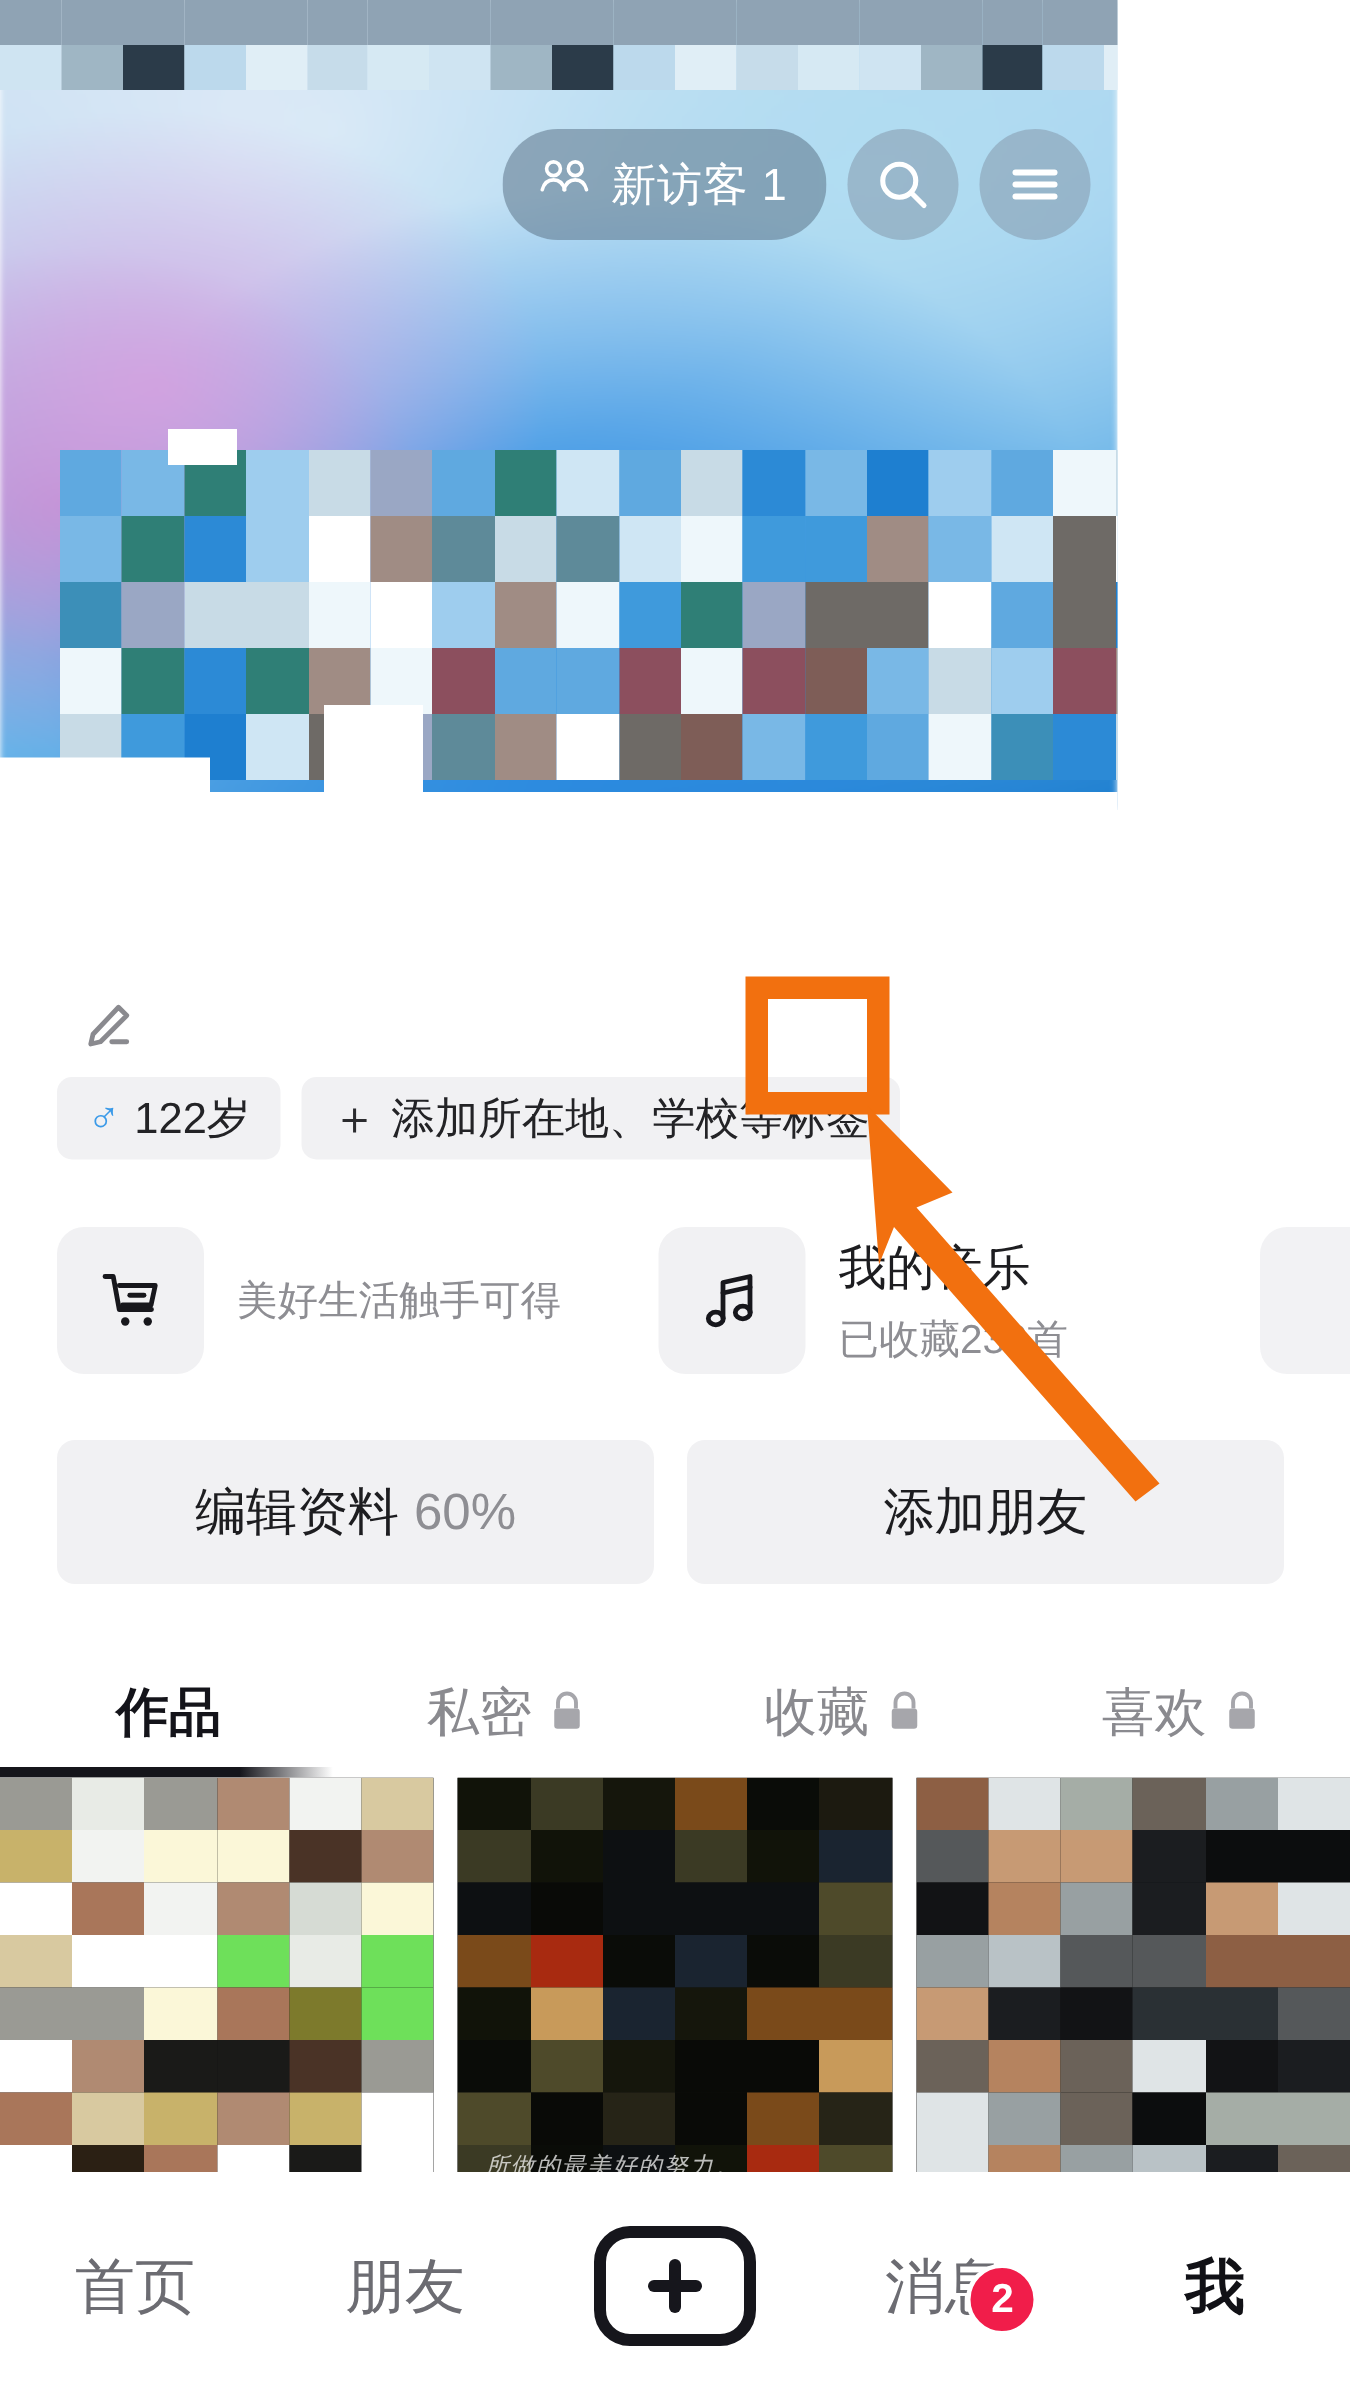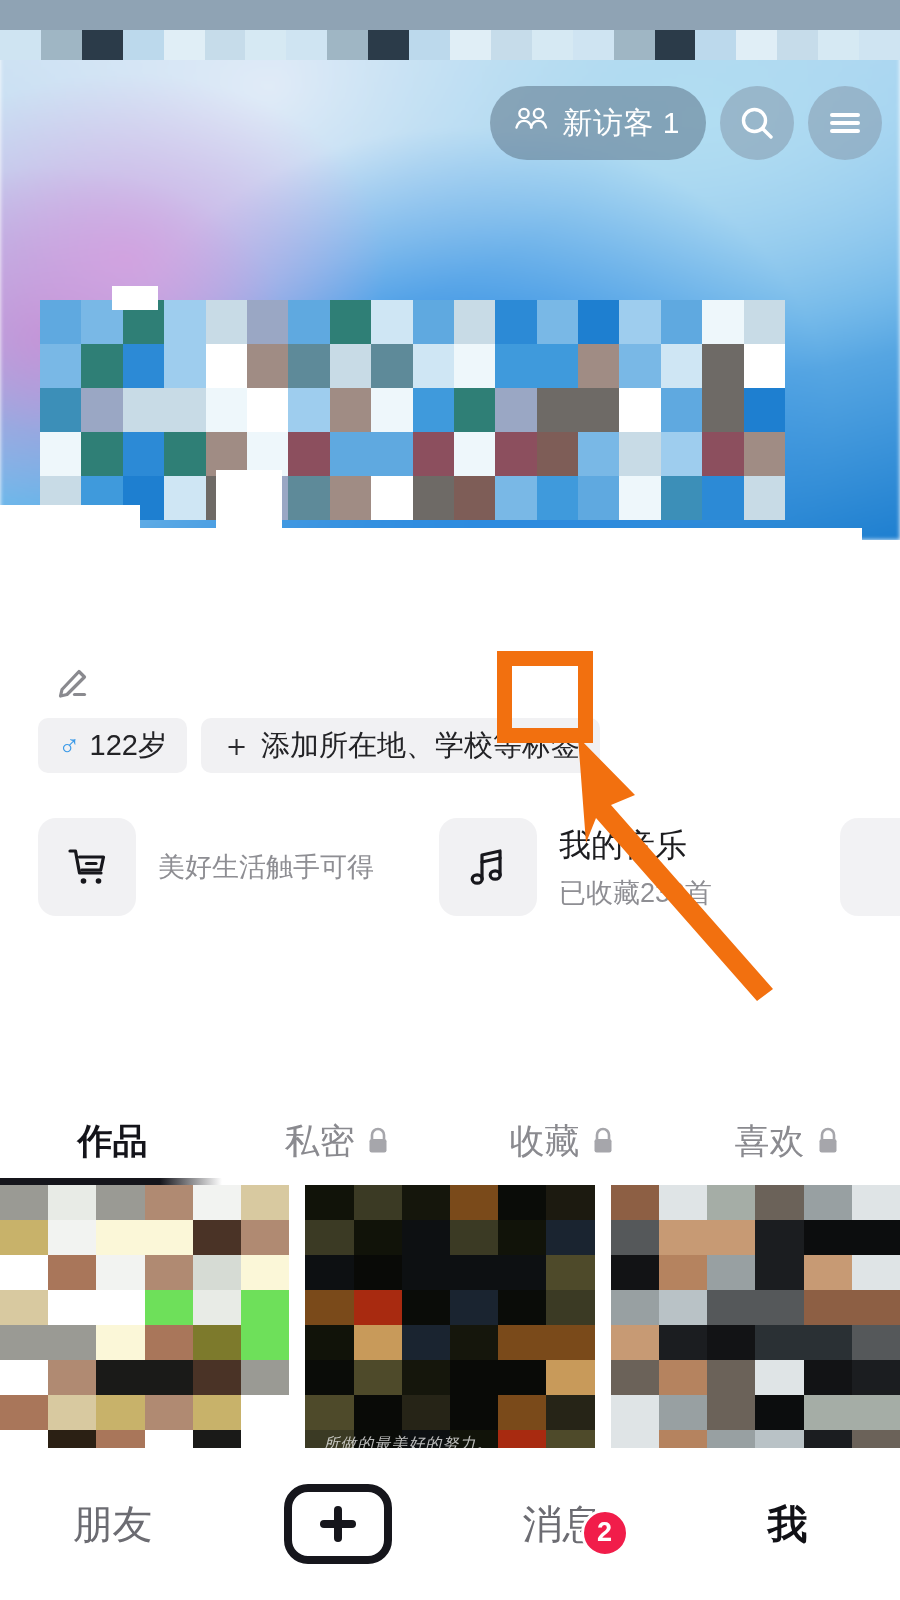--- a/index.html
+++ b/index.html
@@ -7,21 +7,21 @@
   body{
     font-family:"Liberation Sans","DejaVu Sans",sans-serif;
     background:#ffffff;
     overflow:hidden;
     position:relative;
   }
   .phone{ position:relative; width:900px; height:1600px; overflow:hidden; background:#fff; }
 
   
   .banner{
-    position:absolute; left:0; top:0; width:900px; height:540px;
+    position:absolute; left:0; top:0; width:745px; height:540px;
     overflow:hidden;
   }
   .banner-bg{
     position:absolute; inset:0;
     background:
       radial-gradient(ellipse 420px 300px at 14% 48%, rgba(214,160,224,.85) 0%, rgba(214,170,226,0) 62%),
       radial-gradient(ellipse 360px 260px at 6% 62%, rgba(196,112,196,.70) 0%, rgba(196,112,196,0) 65%),
       radial-gradient(ellipse 520px 420px at 52% 78%, rgba(30,130,225,.92) 0%, rgba(40,140,225,0) 70%),
       radial-gradient(ellipse 600px 360px at 78% 22%, rgba(178,222,242,.95) 0%, rgba(178,222,242,0) 72%),
       radial-gradient(ellipse 500px 330px at 30% 16%, rgba(226,236,248,.95) 0%, rgba(226,236,248,0) 70%),
@@ -401,20 +401,27 @@
           <div class="scard-sub">已收藏230首</div>
         </div>
       </div>
 
       <div class="scard scard-partial">
         <div class="scard-ico"></div>
       </div>
     </div>
 
     <div class="btn-row">
+      <div class="pbtn">
+        <span>编辑资料</span>
+        <span class="pct">60%</span>
+      </div>
+      <div class="pbtn">
+        <span>添加朋友</span>
+      </div>
     </div>
 
     <div class="tabs">
 
       <div class="tab active">
         <span>作品</span>
       </div>
 
       <div class="tab">
         <span>私密</span>
@@ -604,20 +611,23 @@
             <i style="background:#b9c2c6"></i>
             <i style="background:#1b1d20"></i>
             <i style="background:#6b6259"></i>
           </div>
       </div>
     </div>
   </div>
 
   <div class="bottomnav">
 
+    <div class="nav-item">
+      <span>首页</span>
+    </div>
 
     <div class="nav-item">
       <span>朋友</span>
     </div>
 
     <div class="nav-item">
       <span class="nav-plus">
         <svg width="46" height="46" viewBox="0 0 46 46" stroke="#16161c" stroke-width="8" stroke-linecap="round">
           <line x1="23" y1="9" x2="23" y2="37"></line>
           <line x1="9" y1="23" x2="37" y2="23"></line>

